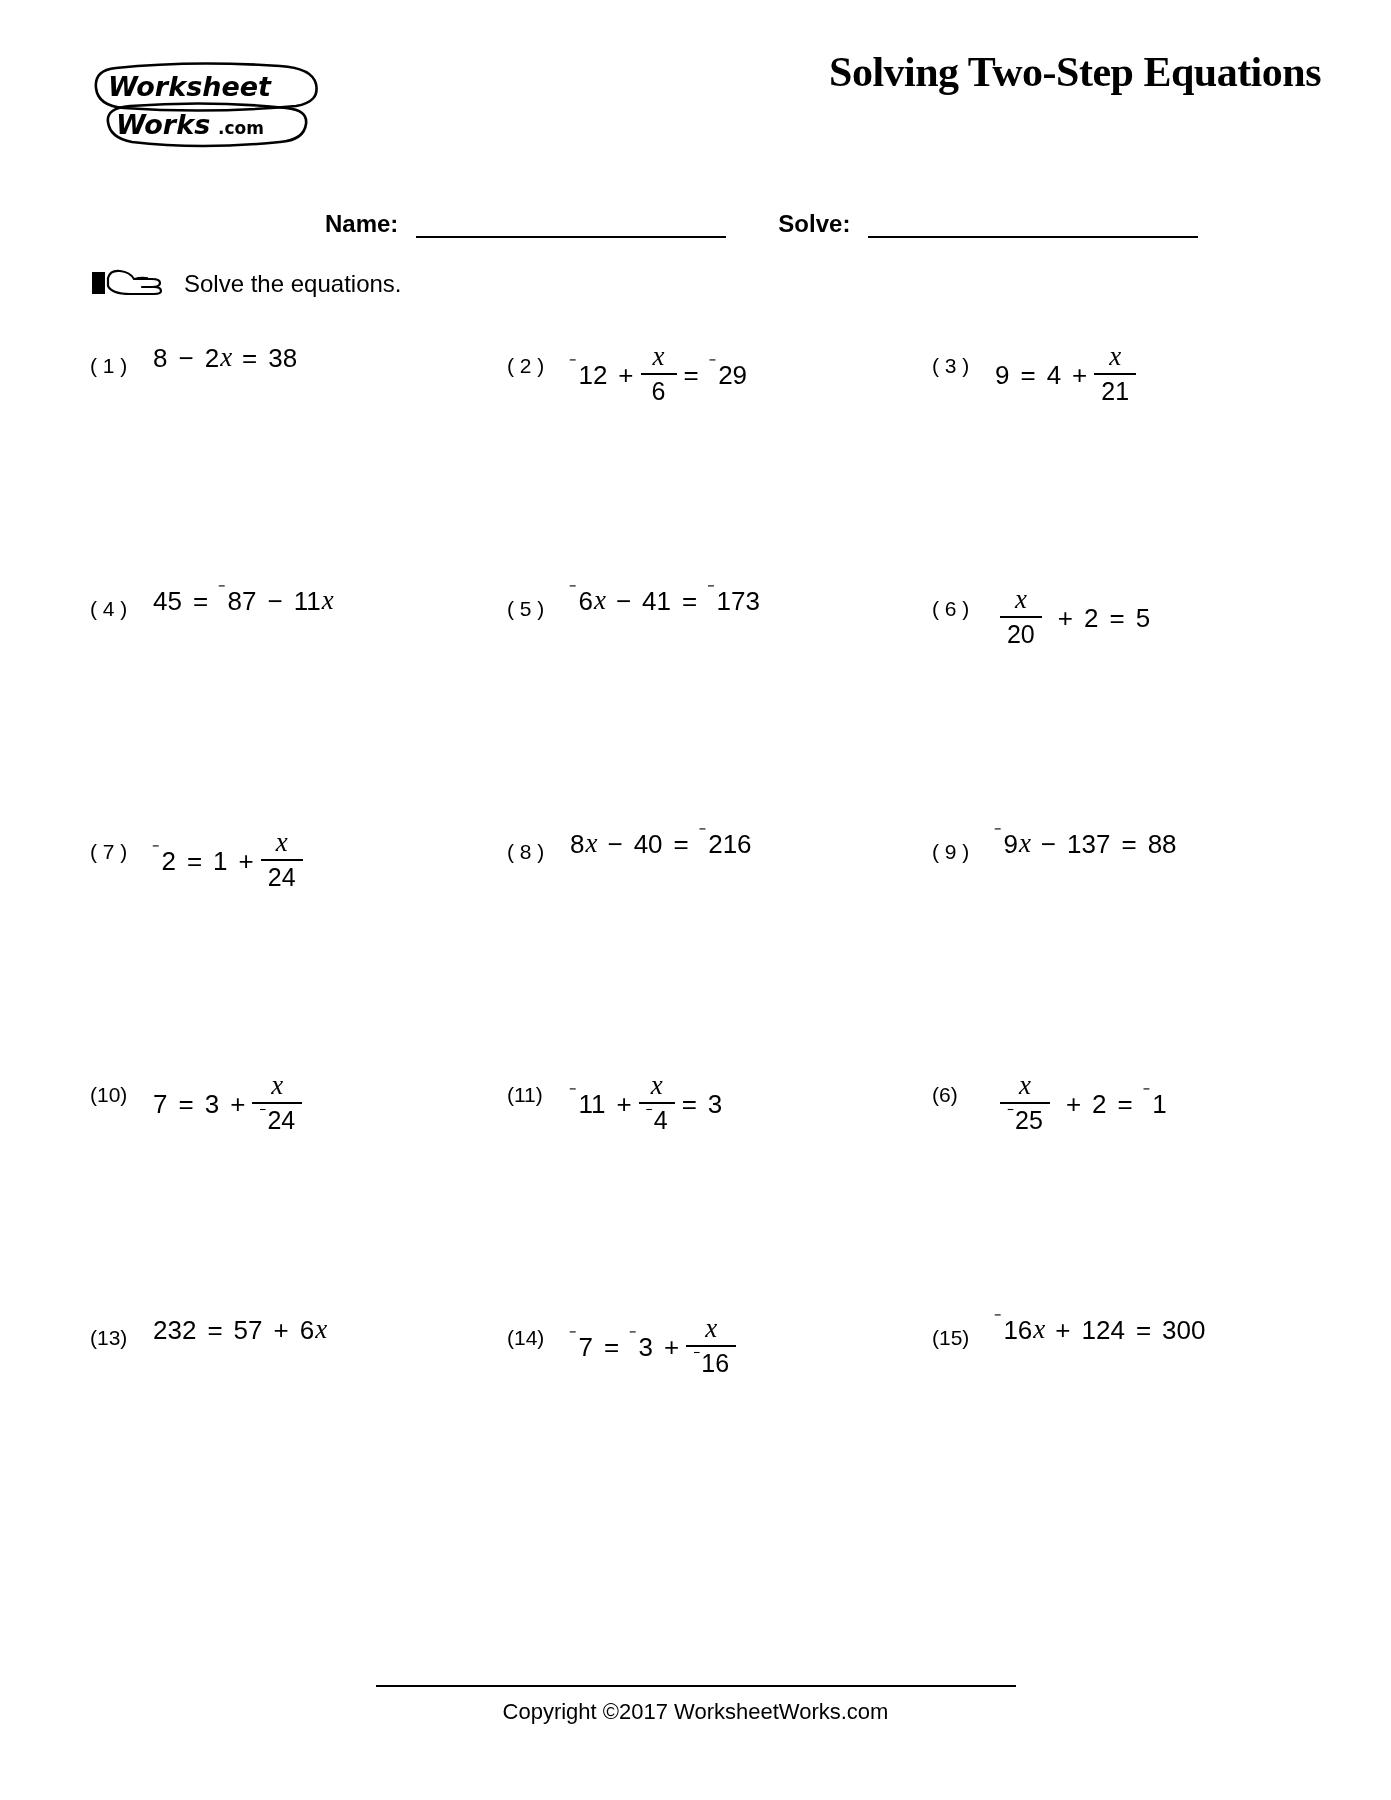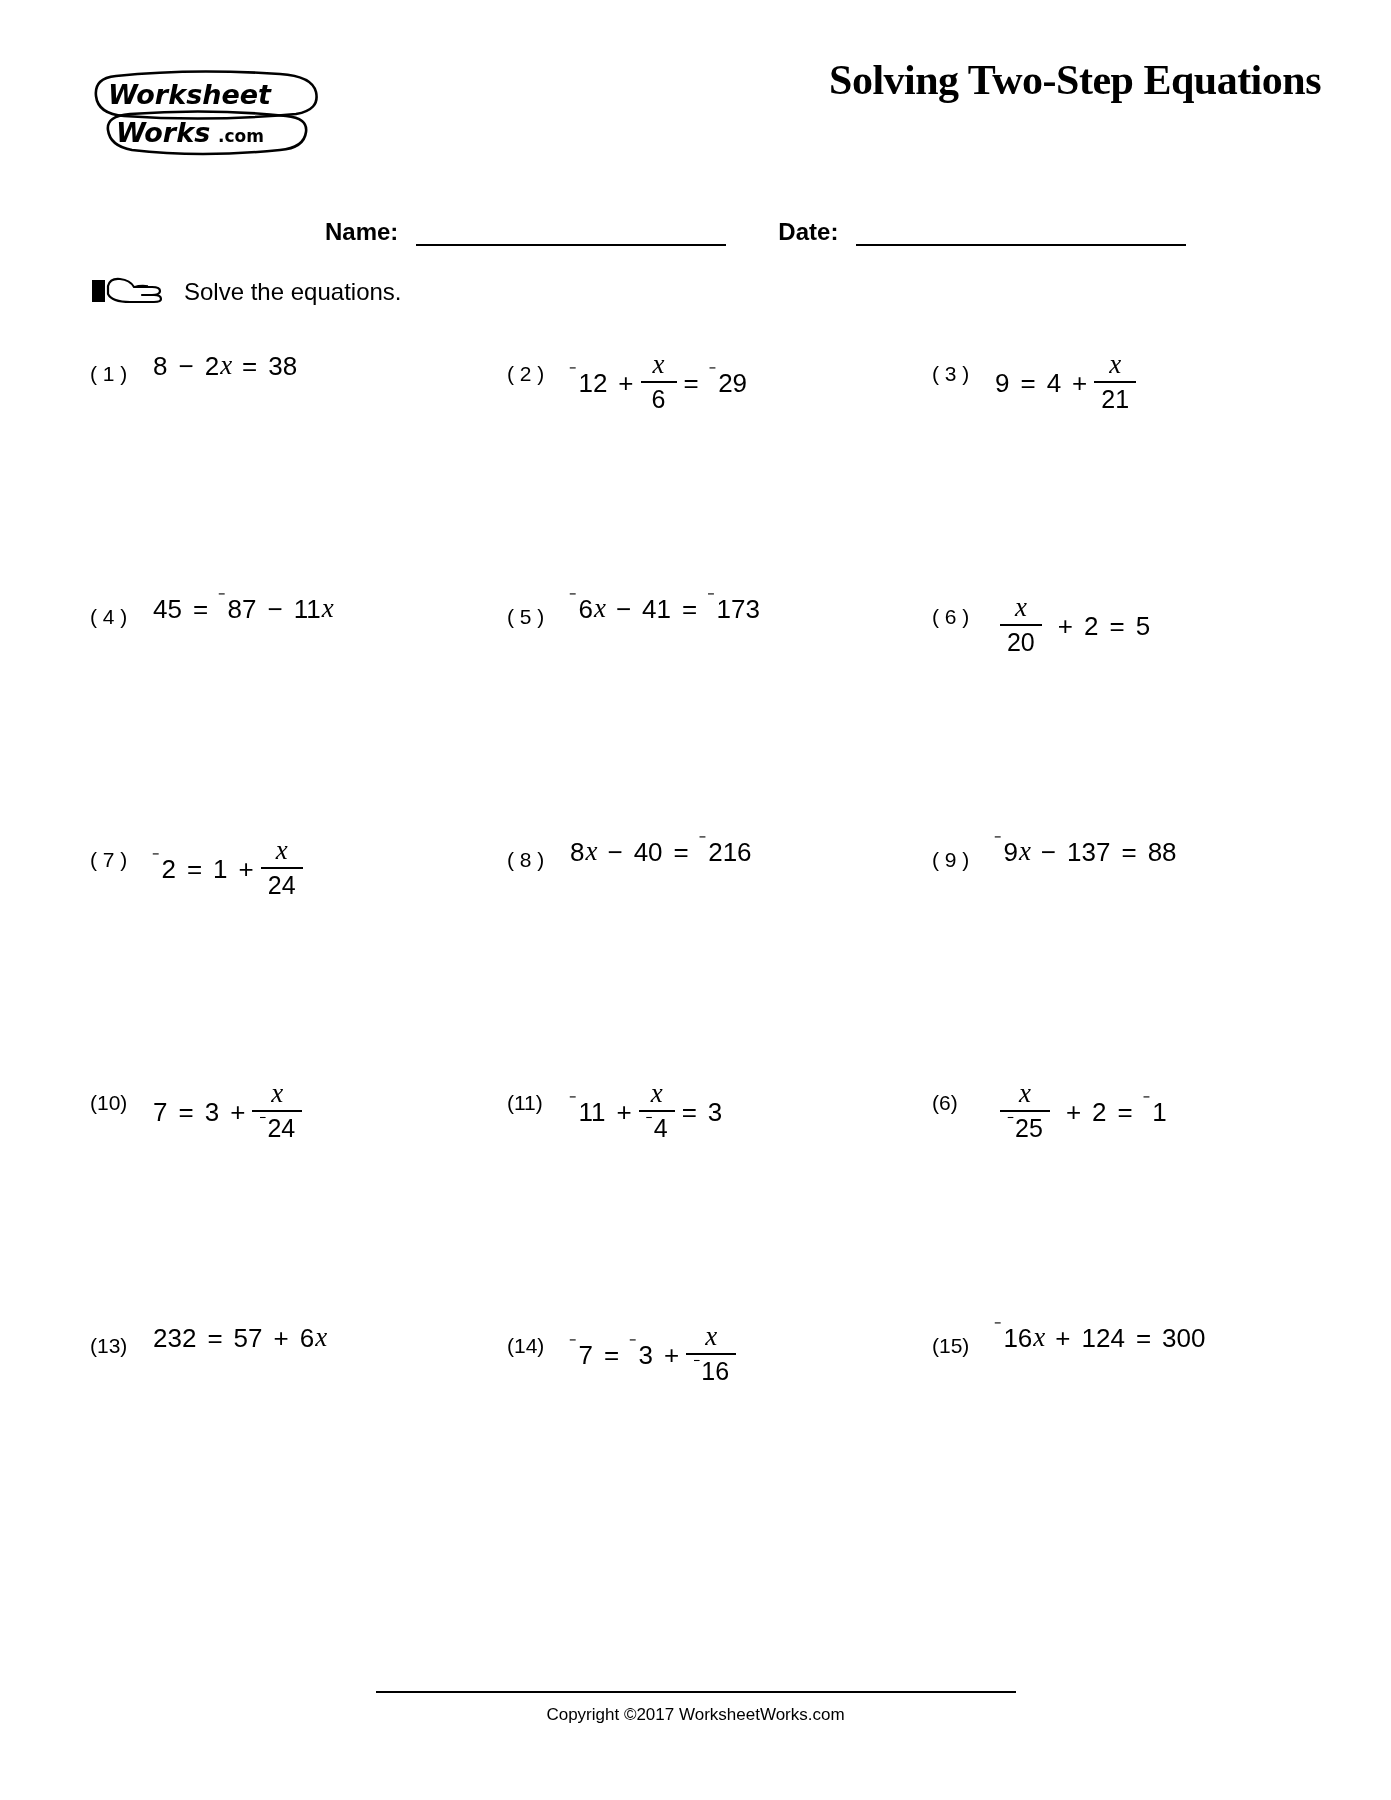--- a/index.html
+++ b/index.html
@@ -13,21 +13,21 @@
     font-family: "Liberation Sans", sans-serif;
     color: #000000;
     position: relative;
     overflow: hidden;
   }
   .page {
     position: relative;
     width: 1391px;
     height: 1800px;
     box-sizing: border-box;
-    padding: 8px 70px;
+    padding: 0 70px;
   }
 
   
   .header {
     position: relative;
     height: 130px;
     padding-top: 50px;
   }
   .logo {
     position: absolute;
@@ -171,21 +171,21 @@
     right: 0;
     bottom: 75px;
     text-align: center;
   }
   .footer-rule {
     width: 640px;
     margin: 0 auto 12px auto;
     border-bottom: 2.5px solid #000;
   }
   .copyright {
-    font-size: 17px;
+    font-size: 22px;
   }
 </style>
 </head>
 <body>
 
 <div class="page">
 
   <div class="header">
 
     <div class="logo">
@@ -202,21 +202,21 @@
 
     <div class="title-block">
       <div class="title">Solving Two-Step Equations</div>
     </div>
   </div>
 
   <div class="namedate">
     <span class="nd-label">Name:</span>
     <span class="nd-rule name"></span>
     <span class="nd-gap"></span>
-    <span class="nd-label">Date:</span>
+    <span class="nd-label">Solve:</span>
     <span class="nd-rule date"></span>
   </div>
 
   <div class="instruction">
     <span class="hand">
       <svg viewBox="0 0 78 40" width="78" height="40">
         <rect x="2" y="8" width="13" height="22" fill="#000"></rect>
         <path d="M18 14 Q20 6 30 7 Q40 8 44 15 L62 15 Q70 15 70 19 Q70 23 62 23 L52 23 L64 23 Q71 23 71 27 Q71 30 64 30 L40 30 Q22 30 18 22 Z" fill="#fff" stroke="#000" stroke-width="2.2" stroke-linejoin="round"></path>
         <path d="M44 15 Q50 13 58 14" fill="none" stroke="#000" stroke-width="1.6"></path>
       </svg>

